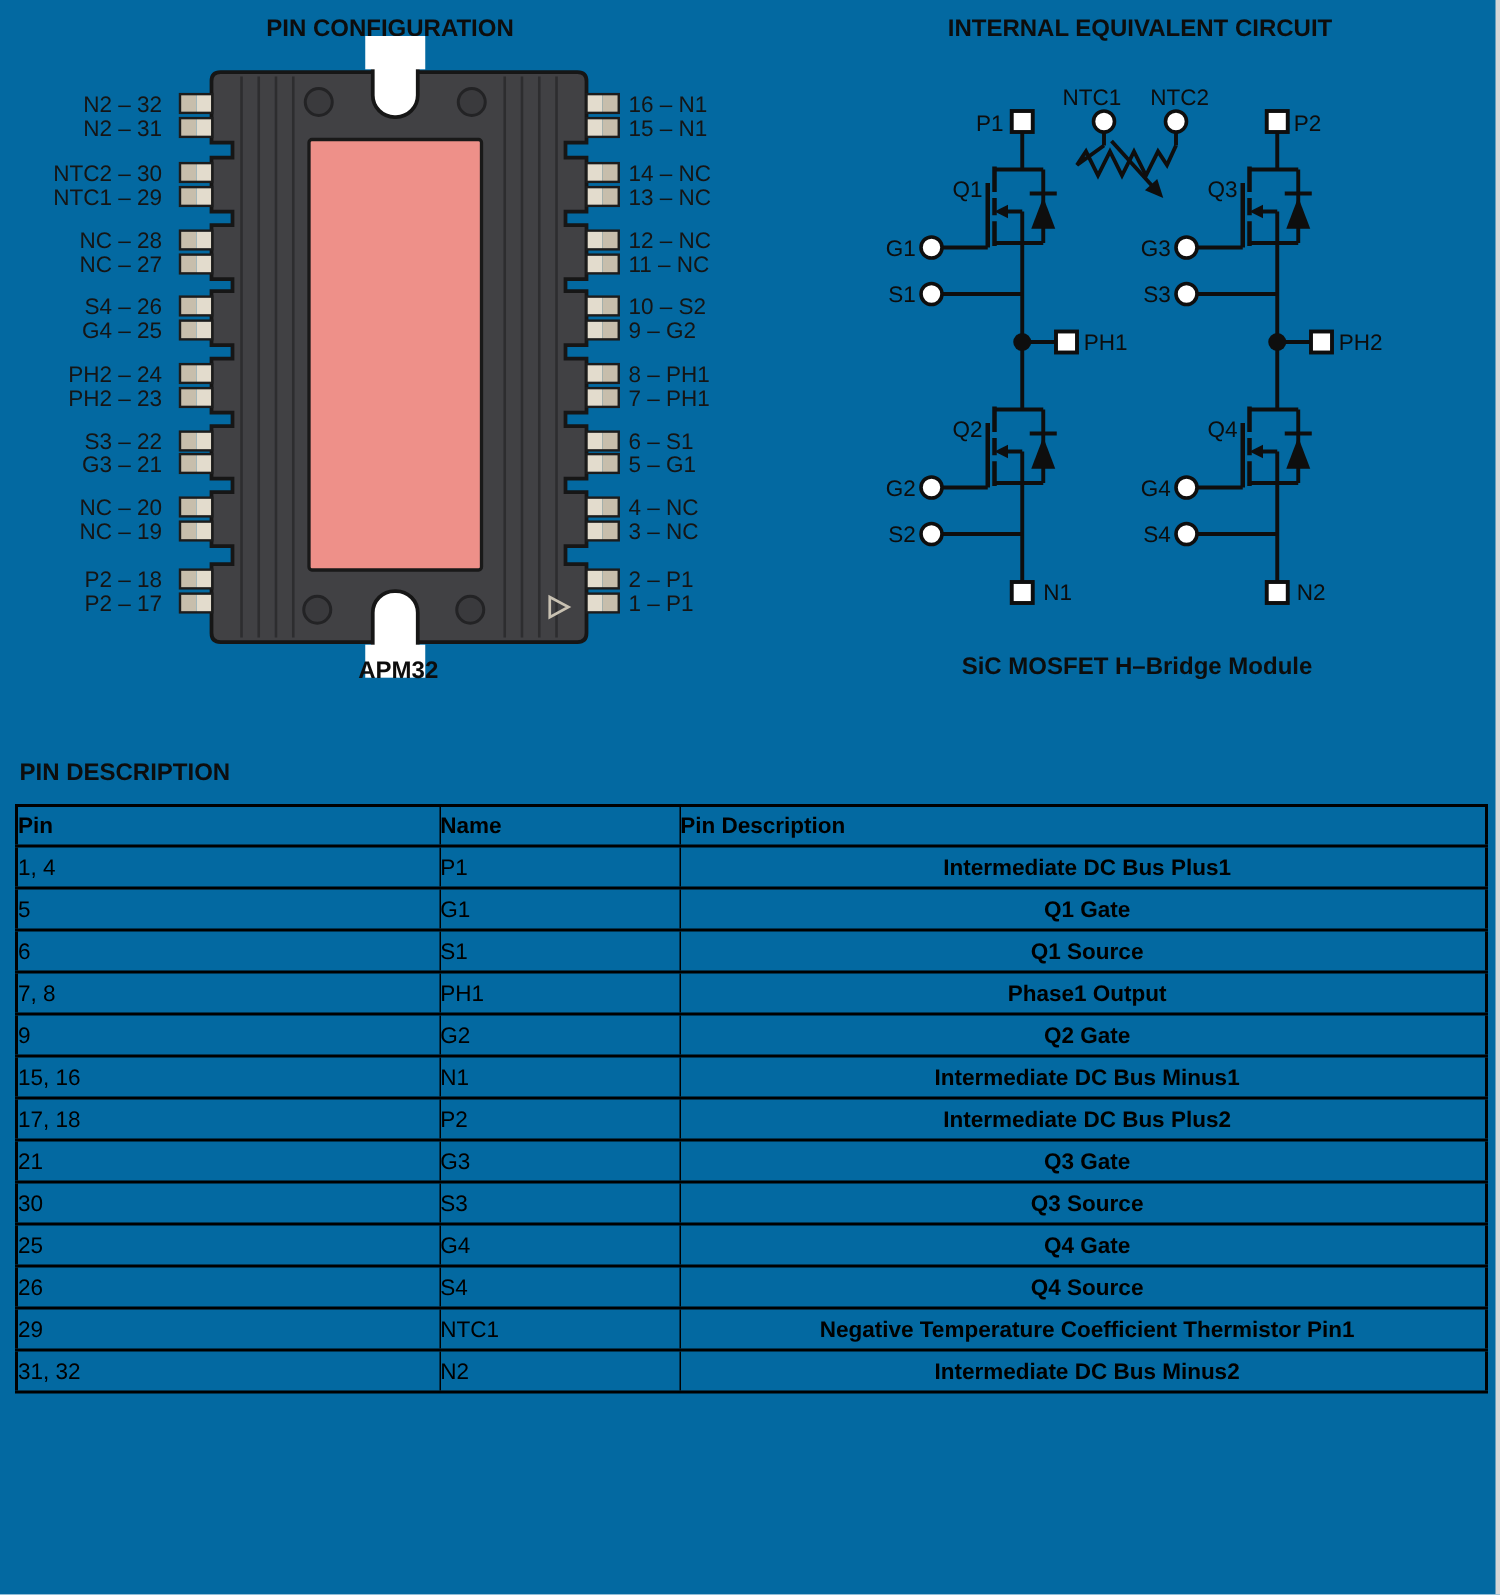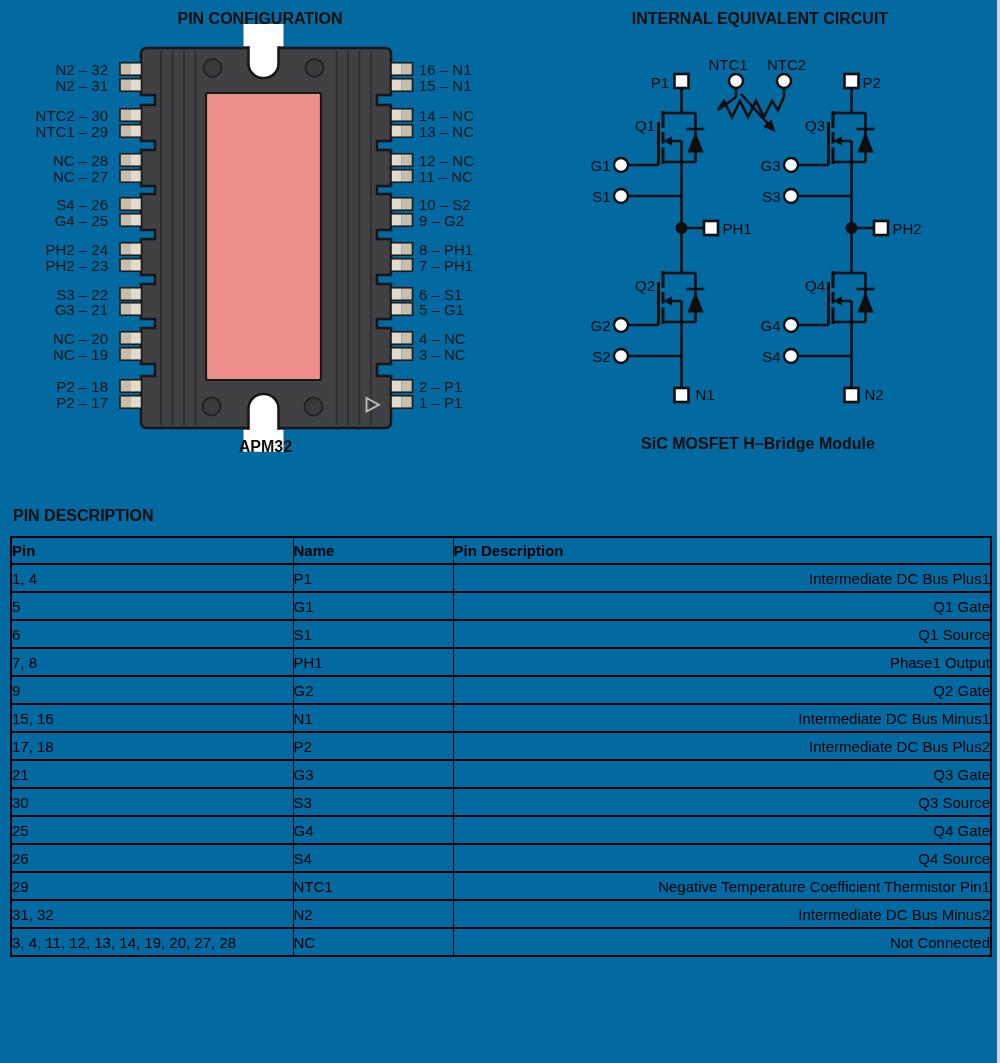--- a/index.html
+++ b/index.html
@@ -21,21 +21,21 @@
   
   .section-heading{position:absolute;left:13px;top:507px;font-size:16px;font-weight:bold;color:#0d0d0d;}
   
   #pin-table{position:absolute;left:10px;top:536px;width:980px;border-collapse:collapse;
              table-layout:fixed;border:2.5px solid #000;}
   #pin-table th,#pin-table td{border-left:1.4px solid #000;border-right:1.4px solid #000;
              border-top:2.5px solid #000;border-bottom:2.5px solid #000;
              font-size:15px;color:#000;text-align:left;padding:0;overflow:hidden;white-space:nowrap;}
   #pin-table th{height:25px;font-weight:bold;}
   #pin-table td{height:26px;font-weight:normal;}
-  #pin-table td.desc{text-align:right;padding-left:6px;}
+  #pin-table td.desc{text-align:center;padding-left:6px;font-weight:bold;}
 </style>
 </head>
 <body>
 
 <div class="page">
 
   <svg width="1000" height="480" viewBox="0 0 1000 480">
     <defs>
 
       <g id="nmos">
@@ -328,21 +328,16 @@
         <tr>
           <td>29</td>
           <td>NTC1</td>
           <td class="desc">Negative Temperature Coefficient Thermistor Pin1</td>
         </tr>
         <tr>
           <td>31, 32</td>
           <td>N2</td>
           <td class="desc">Intermediate DC Bus Minus2</td>
         </tr>
-        <tr>
-          <td>3, 4, 11, 12, 13, 14, 19, 20, 27, 28</td>
-          <td>NC</td>
-          <td class="desc">Not Connected</td>
-        </tr>
       </tbody>
   </table>
 
 </div>
 
 </body></html>

